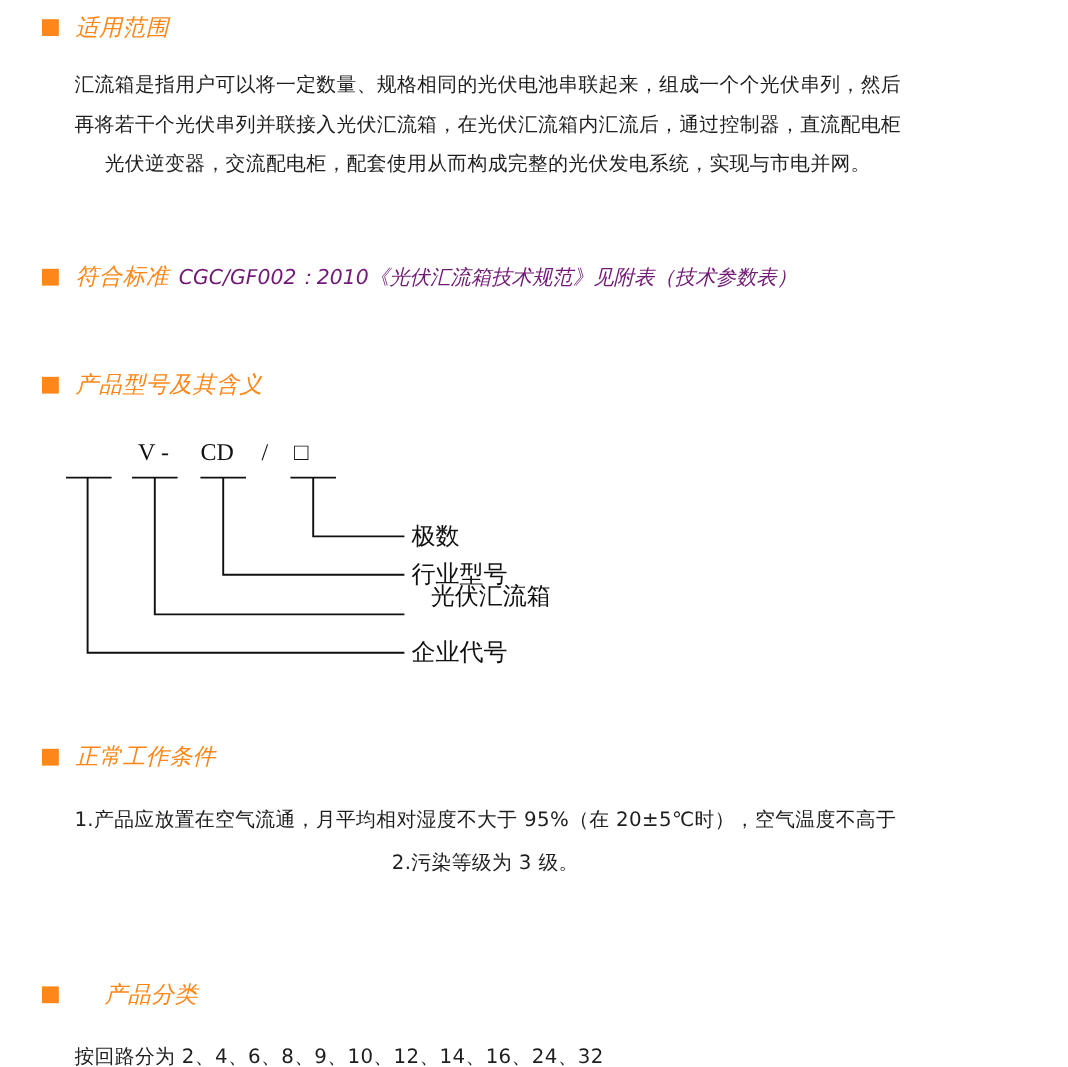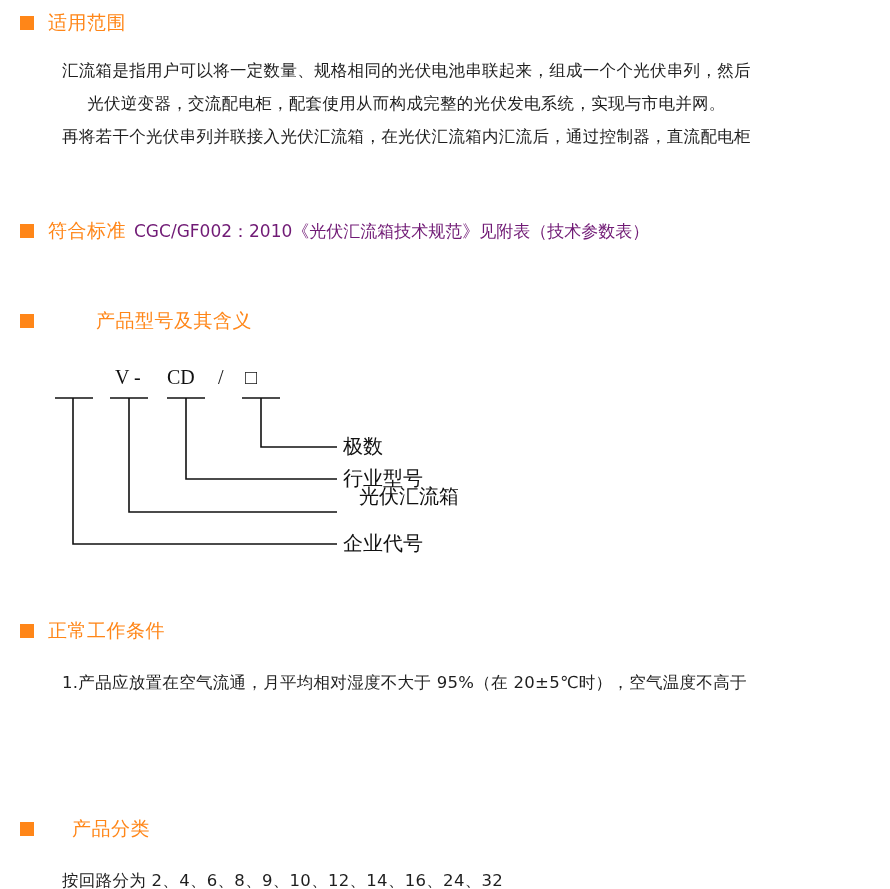--- a/index.html
+++ b/index.html
@@ -1,46 +1,46 @@
 <!DOCTYPE html>
 <html><head>
 <meta charset="utf-8">
 <style>
   html, body { margin:0; padding:0; background:#ffffff; }
   body { width:890px; height:889px; position:relative; overflow:hidden;
          font-family:"DejaVu Sans","Liberation Sans",sans-serif; color:#222; }
-  .heading { position:absolute; left:20px; display:flex; align-items:center; }
+  .heading { position:absolute; left:35px; display:flex; align-items:center;font-style:italic; }
   .heading .sq { width:14px; height:14px; background:#ff8618; margin-right:14px; }
   .heading .ht { color:#ff8618; font-size:19px; letter-spacing:0.5px; }
   .para { position:absolute; left:62px; font-size:16.5px; line-height:33px; color:#1e1e1e; white-space:nowrap; letter-spacing:0.3px;text-align:center; }
   .std { color:#701a75; font-size:17px; margin-left:8px; }
   .diag { position:absolute; left:0; top:0; }
   .diag-code { position:absolute; top:366px; font-family:"Liberation Serif","DejaVu Serif",serif; font-size:20px; color:#111; }
   .diag-label { position:absolute; left:343px; font-family:"Liberation Serif","DejaVu Serif",serif; font-size:20px; color:#111; }
 </style>
 </head>
 <body>
 
 <div class="heading" style="top:10px;">
   <span class="sq"></span>
   <span class="ht">适用范围</span>
 </div>
 <div class="para" style="top:54px;">
   <div>汇流箱是指用户可以将一定数量、规格相同的光伏电池串联起来，组成一个个光伏串列，然后</div>
+  <div>再将若干个光伏串列并联接入光伏汇流箱，在光伏汇流箱内汇流后，通过控制器，直流配电柜</div>
   <div>光伏逆变器，交流配电柜，配套使用从而构成完整的光伏发电系统，实现与市电并网。</div>
-  <div>再将若干个光伏串列并联接入光伏汇流箱，在光伏汇流箱内汇流后，通过控制器，直流配电柜</div>
 </div>
 
 <div class="heading" style="top:218px;align-items:center;">
   <span class="sq"></span>
   <span class="ht">符合标准</span>
   <span class="std">CGC/GF002：2010《光伏汇流箱技术规范》见附表（技术参数表）</span>
 </div>
 
-<div class="heading" style="top:308px;gap:48px;">
+<div class="heading" style="top:308px;">
   <span class="sq"></span>
   <span class="ht">产品型号及其含义</span>
 </div>
 
 <div>
   <span class="diag-code" style="left:115px;">V -</span>
   <span class="diag-code" style="left:167px;">CD</span>
   <span class="diag-code" style="left:218px;">/</span>
   <span class="diag-code" style="left:245px;">□</span>
   <svg class="diag" width="890" height="889">
@@ -60,19 +60,20 @@
   <span class="diag-label" style="top:483px;margin-left:16px;">光伏汇流箱</span>
   <span class="diag-label" style="top:530px;">企业代号</span>
 </div>
 
 <div class="heading" style="top:618px;align-items:center;">
   <span class="sq"></span>
   <span class="ht">正常工作条件</span>
 </div>
 <div class="para" style="top:665px; line-height:36px;">
   <div>1.产品应放置在空气流通，月平均相对湿度不大于 95%（在 20±5℃时），空气温度不高于</div>
+  <div>2.污染等级为 3 级。</div>
 </div>
 
 <div class="heading" style="top:816px;gap:24px;">
   <span class="sq"></span>
   <span class="ht">产品分类</span>
 </div>
 <div class="para" style="top:864px;">按回路分为 2、4、6、8、9、10、12、14、16、24、32</div>
 
 </body></html>

